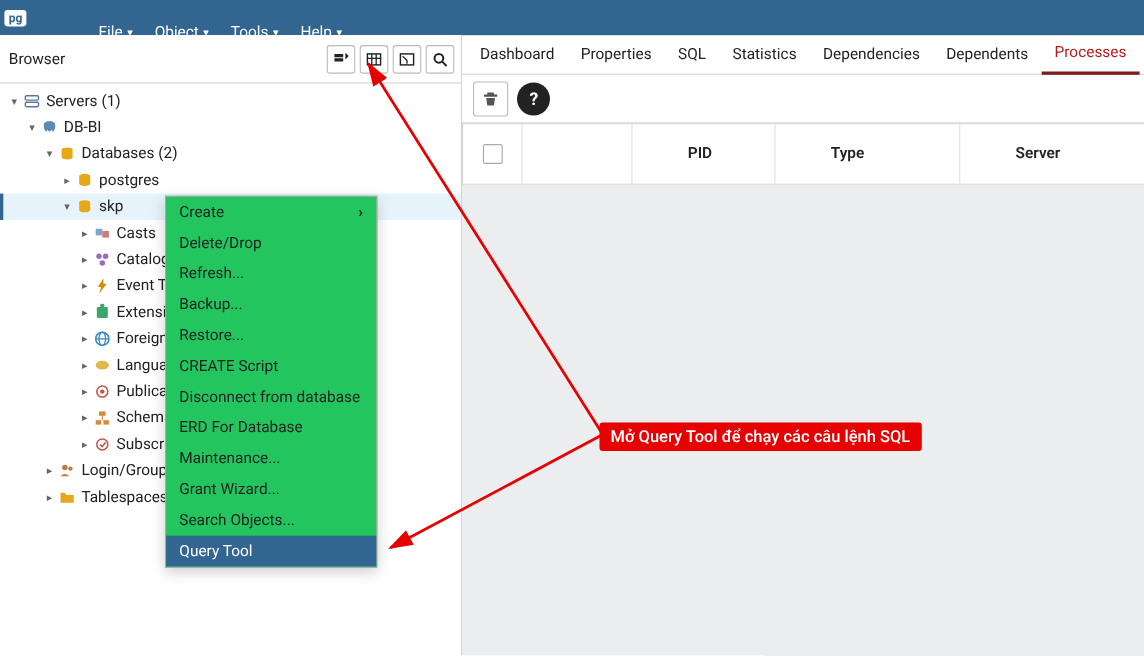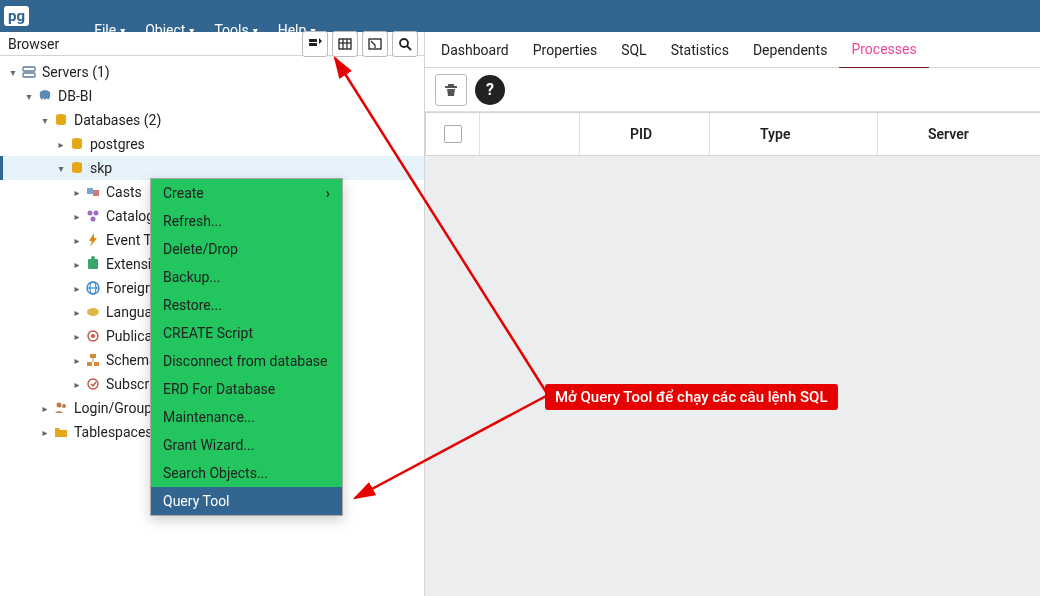--- a/index.html
+++ b/index.html
@@ -1,53 +1,53 @@
 <!DOCTYPE html>
 <html><head>
 <meta charset="utf-8">
 <style>
 * { box-sizing: border-box; margin: 0; padding: 0; }
 body { font-family: "Segoe UI", Roboto, "Helvetica Neue", Arial, sans-serif; font-size: 14px; color: #222; width: 1040px; height: 596px; overflow: hidden; position: relative; background: #fff; }
 
 
 .menubar { background: #326690; color: #fff; height: 32px; display: flex; align-items: center; padding: 0 4px; }
-.logo-box { background: #fff; color: #326690; font-weight: 700; border-radius: 3px; padding: 1px 4px; font-size: 15px; display: inline-block; }
+.logo-box { background: #fff; color: #326690; font-weight: 700; border-radius: 3px; padding: 1px 4px; font-size: 11px; display: inline-block; }
 .logo-text { font-weight: 700; font-size: 12px; margin-left: 2px; margin-right: 18px; margin-top: 48px; }
 .menubar-item { padding: 0 10px; display: flex; align-items: center; cursor: pointer; font-size: 14px; margin-top: 28px; }
 .chev { margin-left: 4px; font-size: 10px; }
 
 
-.browser-header { height: 24px; display: flex; align-items: center; padding: 0 6px; border-bottom: 1px solid #d4d4d4; }
+.browser-header { height: 44px; display: flex; align-items: center; padding: 0 6px; border-bottom: 1px solid #d4d4d4; }
 .browser-title { margin-left: 2px; font-size: 14px; }
 .browser-tools { margin-left: auto; display: flex; gap: 4px; }
 .tool-btn { width: 26px; height: 26px; border: 1px solid #bbb; border-radius: 3px; display: flex; align-items: center; justify-content: center; background: #fff; cursor: pointer; }
 .tool-btn svg { width: 16px; height: 16px; }
 
 
 .layout { display: flex; height: calc(596px - 32px); }
 .left-panel { width: 425px; display: flex; flex-direction: column; border-right: 1px solid #d4d4d4; background: #fff; }
 .tree { padding: 4px 0; flex: 1; overflow: hidden; font-size: 14px; }
 .tree-row { display: flex; align-items: center; height: 24px; padding-right: 4px; white-space: nowrap; }
 .tree-row.selected { background: #e7f3fb; border-left: 3px solid #326690; padding-left: 0; }
 .tree-chev { width: 10px; text-align: center; color: #666; font-size: 10px; margin-right: 2px; }
 .tree-ico { width: 18px; height: 18px; margin-right: 4px; display: flex; align-items: center; justify-content: center; }
 .tree-ico svg { width: 16px; height: 16px; }
 .indent { display: inline-block; }
 
 
 .right-panel { flex: 1; display: flex; flex-direction: column; border-radius: 26px; }
 .tabbar { display: flex; align-items: center; height: 36px; padding: 0 4px; border-bottom: 1px solid #d4d4d4; gap: 0; }
 .tab { padding: 0 12px; height: 36px; display: flex; align-items: center; cursor: pointer; color: #222; font-size: 14px; }
-.tab.active { color: #ec4899; border-bottom: 1px solid #7f1d1d; }
+.tab.active { color: #b91c1c; border-bottom: 3px solid #7f1d1d; }
 .toolbar2 { height: 44px; display: flex; align-items: center; padding: 0 10px; gap: 8px; border-bottom: 1px solid #e0e0e0; }
 .tb-btn { width: 32px; height: 32px; border: 1px solid #bbb; border-radius: 3px; display: flex; align-items: center; justify-content: center; background: #fff; cursor: pointer; }
 .tb-btn svg { width: 16px; height: 16px; }
 .tb-help { background: #222; color: #fff; border-radius: 50%; width: 30px; height: 30px; display: flex; align-items: center; justify-content: center; font-weight: 700; font-size: 16px; border: none; }
 
-.table-head { display: flex; align-items: center; height: 44px; border: 1px solid #d4d4d4; border-right: none; margin: 0 0 0 0; background: #fff; gap: 40px; }
+.table-head { display: flex; align-items: center; height: 56px; border: 1px solid #d4d4d4; border-right: none; margin: 0 0 0 0; background: #fff; gap: 40px; }
 .th { padding: 0 10px; font-weight: 600; height: 100%; display: flex; align-items: center; border-right: 1px solid #e0e0e0; }
 .th.check { width: 54px; justify-content: center; }
 .th.blank { width: 60px; }
 .th.pid { width: 90px; }
 .th.type { width: 128px; }
 .th.server { flex: 1; border-right: none; }
 .chk { width: 18px; height: 18px; border: 1px solid #aaa; border-radius: 2px; }
 .main-content { flex: 1; background: #ecedef; }
 
 
@@ -299,20 +299,21 @@
       </div>
     </div>
   </div>
 
   <div class="right-panel">
     <div class="tabbar">
       <div class="tab">Dashboard</div>
       <div class="tab">Properties</div>
       <div class="tab">SQL</div>
       <div class="tab">Statistics</div>
+      <div class="tab">Dependencies</div>
       <div class="tab">Dependents</div>
       <div class="tab active">Processes</div>
     </div>
     <div class="toolbar2">
       <div class="tb-btn">
         <svg viewBox="0 0 16 16">
             <path fill="#555" d="M5 2 h6 v2 h3 v2 h-12 v-2 h3z M4 7 h8 l-1 7 h-6z"></path>
           </svg>
       </div>
       <div class="tb-help">?</div>
@@ -329,24 +330,24 @@
     <div class="main-content"></div>
   </div>
 </div>
 
 <div class="ctx-menu" id="ctx">
     <div class="ctx-item">
       <span>Create</span>
       <span class="sub">›</span>
     </div>
     <div class="ctx-item">
+      <span>Delete/Drop</span>
+    </div>
+    <div class="ctx-item">
       <span>Refresh...</span>
-    </div>
-    <div class="ctx-item">
-      <span>Delete/Drop</span>
     </div>
     <div class="ctx-item">
       <span>Backup...</span>
     </div>
     <div class="ctx-item">
       <span>Restore...</span>
     </div>
     <div class="ctx-item">
       <span>CREATE Script</span>
     </div>

